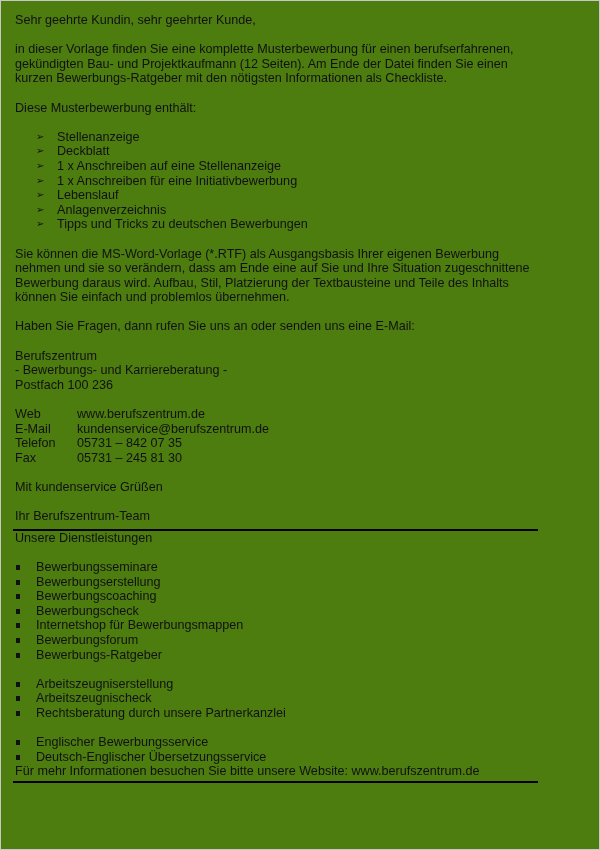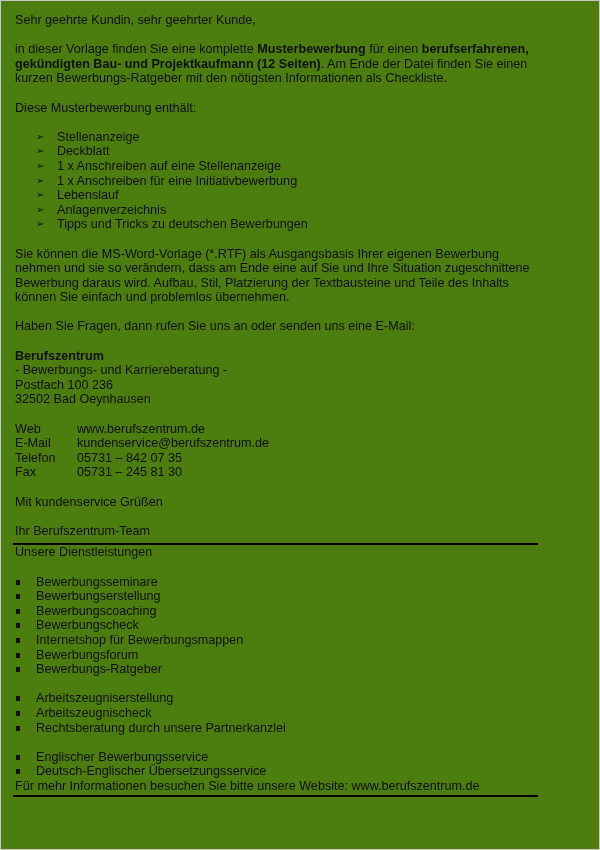--- a/index.html
+++ b/index.html
@@ -16,21 +16,21 @@
       width: 598px; height: 848px;
       border: 1px solid #c8c8c8;
       background: #4d7c0f;
     }
     .content {
       position: absolute; left: 14px; top: 12px; width: 530px;
       line-height: 14.6px;
     }
     p { margin: 0; }
     .gap { height: 14.6px; }
-    b { font-weight: bold; }
+    b { font-weight: normal; }
     ul { list-style: none; margin: 0; padding: 0; }
     .arrow-list li { position: relative; padding-left: 42px; }
     .arrow-list li .bullet {
       position: absolute; left: 21px; top: 0; font-size: 10px;
     }
     .sq-list li { position: relative; padding-left: 21px; }
     .sq-list li .bullet {
       position: absolute; left: 1px; top: 5px; width: 4px; height: 5px; background: #111;
     }
     .contact-row { display: flex; }
@@ -70,21 +70,20 @@
 
     <p>Sie können die MS-Word-Vorlage (*.RTF) als Ausgangsbasis Ihrer eigenen Bewerbung nehmen und sie so verändern, dass am Ende eine auf Sie und Ihre Situation zugeschnittene Bewerbung daraus wird. Aufbau, Stil, Platzierung der Textbausteine und Teile des Inhalts können Sie einfach und problemlos übernehmen.</p>
     <div class="gap"></div>
 
     <p>Haben Sie Fragen, dann rufen Sie uns an oder senden uns eine E-Mail:</p>
     <div class="gap"></div>
 
     <p><b>Berufszentrum</b></p>
     <p>- Bewerbungs- und Karriereberatung -</p>
     <p>Postfach 100 236</p>
-    <p>32502 Bad Oeynhausen</p>
     <div class="gap"></div>
 
     <div>
       <div class="contact-row">
           <span class="lbl">Web</span>
           <span>www.berufszentrum.de</span>
         </div>
       <div class="contact-row">
           <span class="lbl">E-Mail</span>
           <span>kundenservice@berufszentrum.de</span>

